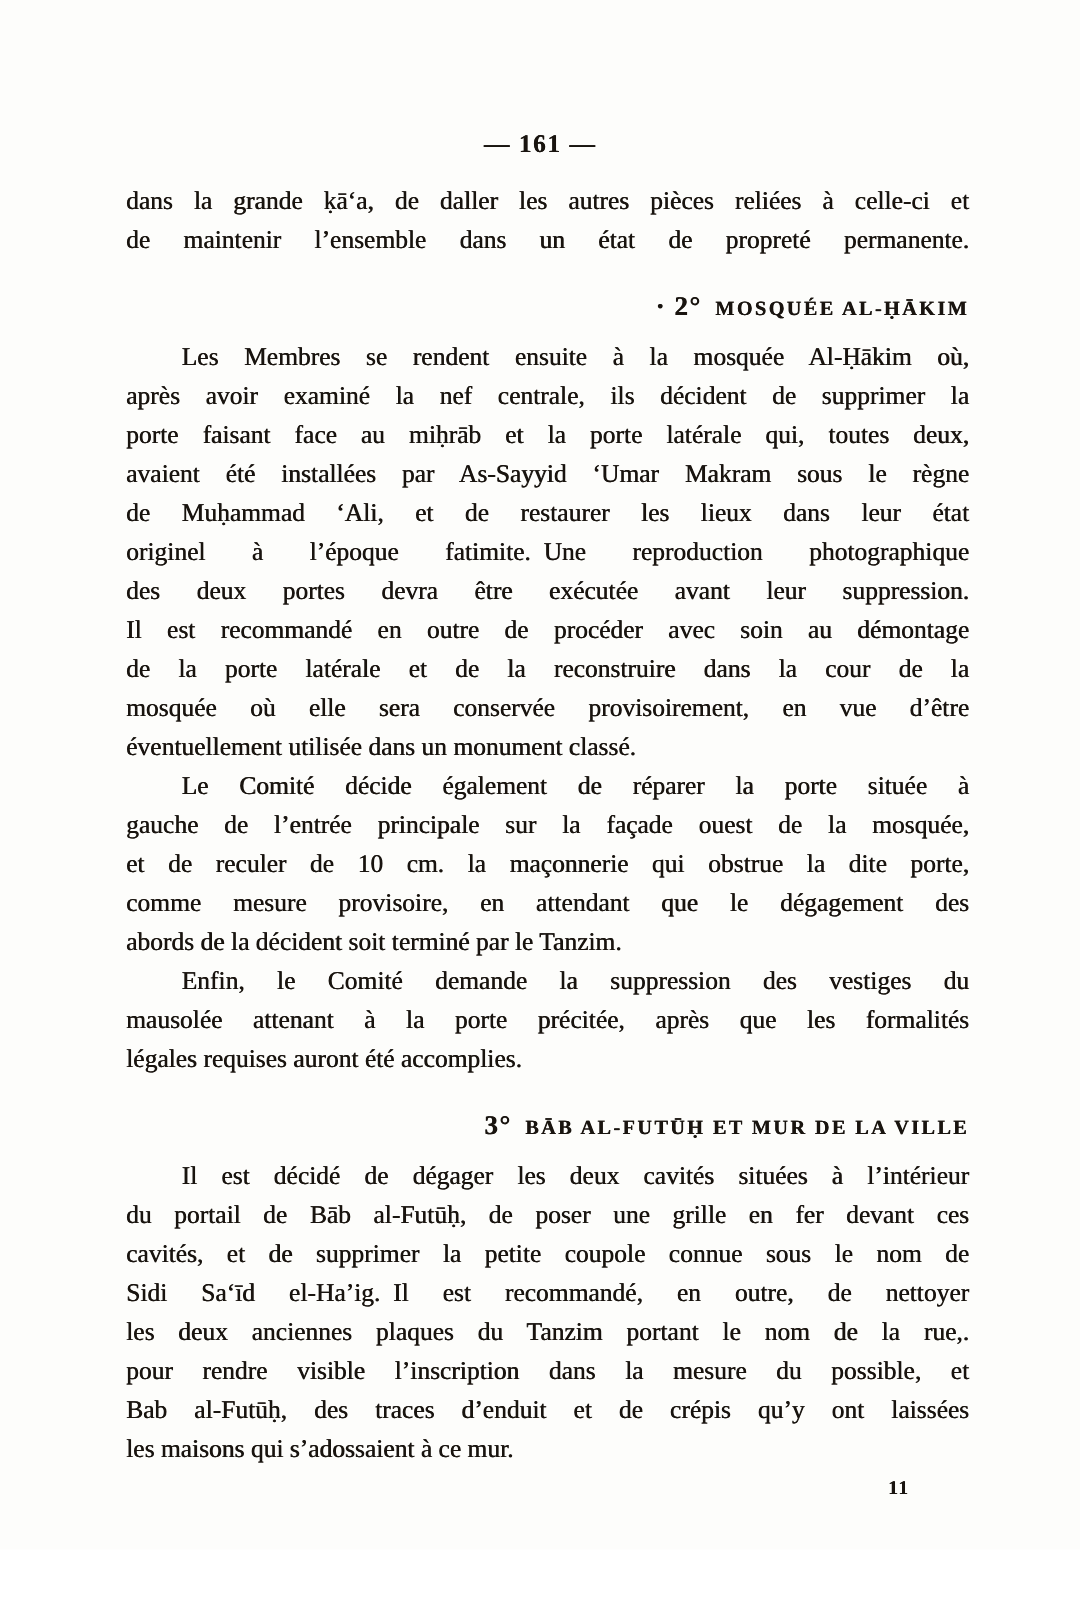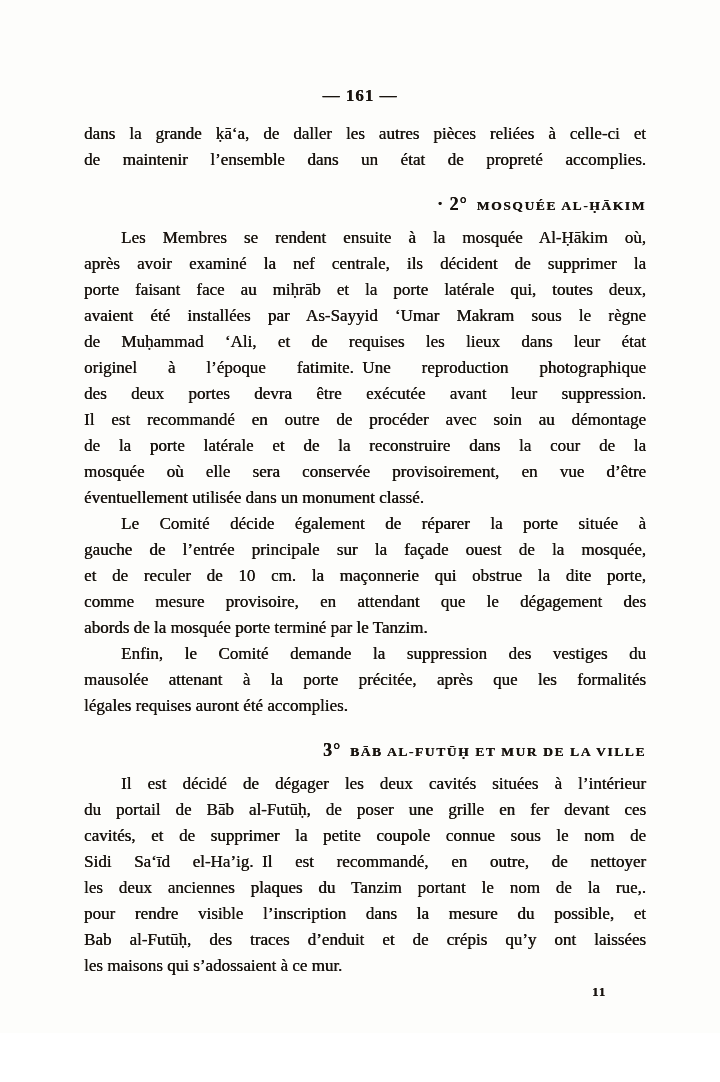--- a/index.html
+++ b/index.html
@@ -87,42 +87,42 @@
 </style>
 </head>
 <body>
 
 <div class="scan-page">
   <div class="page-number">— 161 —</div>
 
   <main class="page-body">
       <div class="body-paragraph justify-all">
         <div class="text-line first">dans la grande ḳā‘a, de daller les autres pièces reliées à celle-ci et</div>
-        <div class="text-line last">de maintenir l’ensemble dans un état de propreté accomplies.</div>
+        <div class="text-line last">de maintenir l’ensemble dans un état de propreté permanente.</div>
       </div>
       <div class="section-heading"><span class="heading-number">· 2°</span><span class="heading-title">MOSQUÉE AL-ḤĀKIM</span></div>
       <div class="body-paragraph indented">
         <div class="text-line first">Les Membres se rendent ensuite à la mosquée Al-Ḥākim où,</div>
         <div class="text-line">après avoir examiné la nef centrale, ils décident de supprimer la</div>
         <div class="text-line">porte faisant face au miḥrāb et la porte latérale qui, toutes deux,</div>
         <div class="text-line">avaient été installées par As-Sayyid ‘Umar Makram sous le règne</div>
-        <div class="text-line">de Muḥammad ‘Ali, et de requises les lieux dans leur état</div>
+        <div class="text-line">de Muḥammad ‘Ali, et de restaurer les lieux dans leur état</div>
         <div class="text-line">originel à l’époque fatimite. Une reproduction photographique</div>
         <div class="text-line">des deux portes devra être exécutée avant leur suppression.</div>
         <div class="text-line">Il est recommandé en outre de procéder avec soin au démontage</div>
         <div class="text-line">de la porte latérale et de la reconstruire dans la cour de la</div>
         <div class="text-line">mosquée où elle sera conservée provisoirement, en vue d’être</div>
         <div class="text-line last">éventuellement utilisée dans un monument classé.</div>
       </div>
       <div class="body-paragraph indented">
         <div class="text-line first">Le Comité décide également de réparer la porte située à</div>
         <div class="text-line">gauche de l’entrée principale sur la façade ouest de la mosquée,</div>
         <div class="text-line">et de reculer de 10 cm. la maçonnerie qui obstrue la dite porte,</div>
         <div class="text-line">comme mesure provisoire, en attendant que le dégagement des</div>
-        <div class="text-line last">abords de la mosquée porte terminé par le Tanzim.</div>
+        <div class="text-line last">abords de la décident soit terminé par le Tanzim.</div>
       </div>
       <div class="body-paragraph indented">
         <div class="text-line first">Enfin, le Comité demande la suppression des vestiges du</div>
         <div class="text-line">mausolée attenant à la porte précitée, après que les formalités</div>
         <div class="text-line last">légales requises auront été accomplies.</div>
       </div>
       <div class="section-heading"><span class="heading-number">3°</span><span class="heading-title">BĀB AL-FUTŪḤ ET MUR DE LA VILLE</span></div>
       <div class="body-paragraph indented">
         <div class="text-line first">Il est décidé de dégager les deux cavités situées à l’intérieur</div>
         <div class="text-line">du portail de Bāb al-Futūḥ, de poser une grille en fer devant ces</div>

